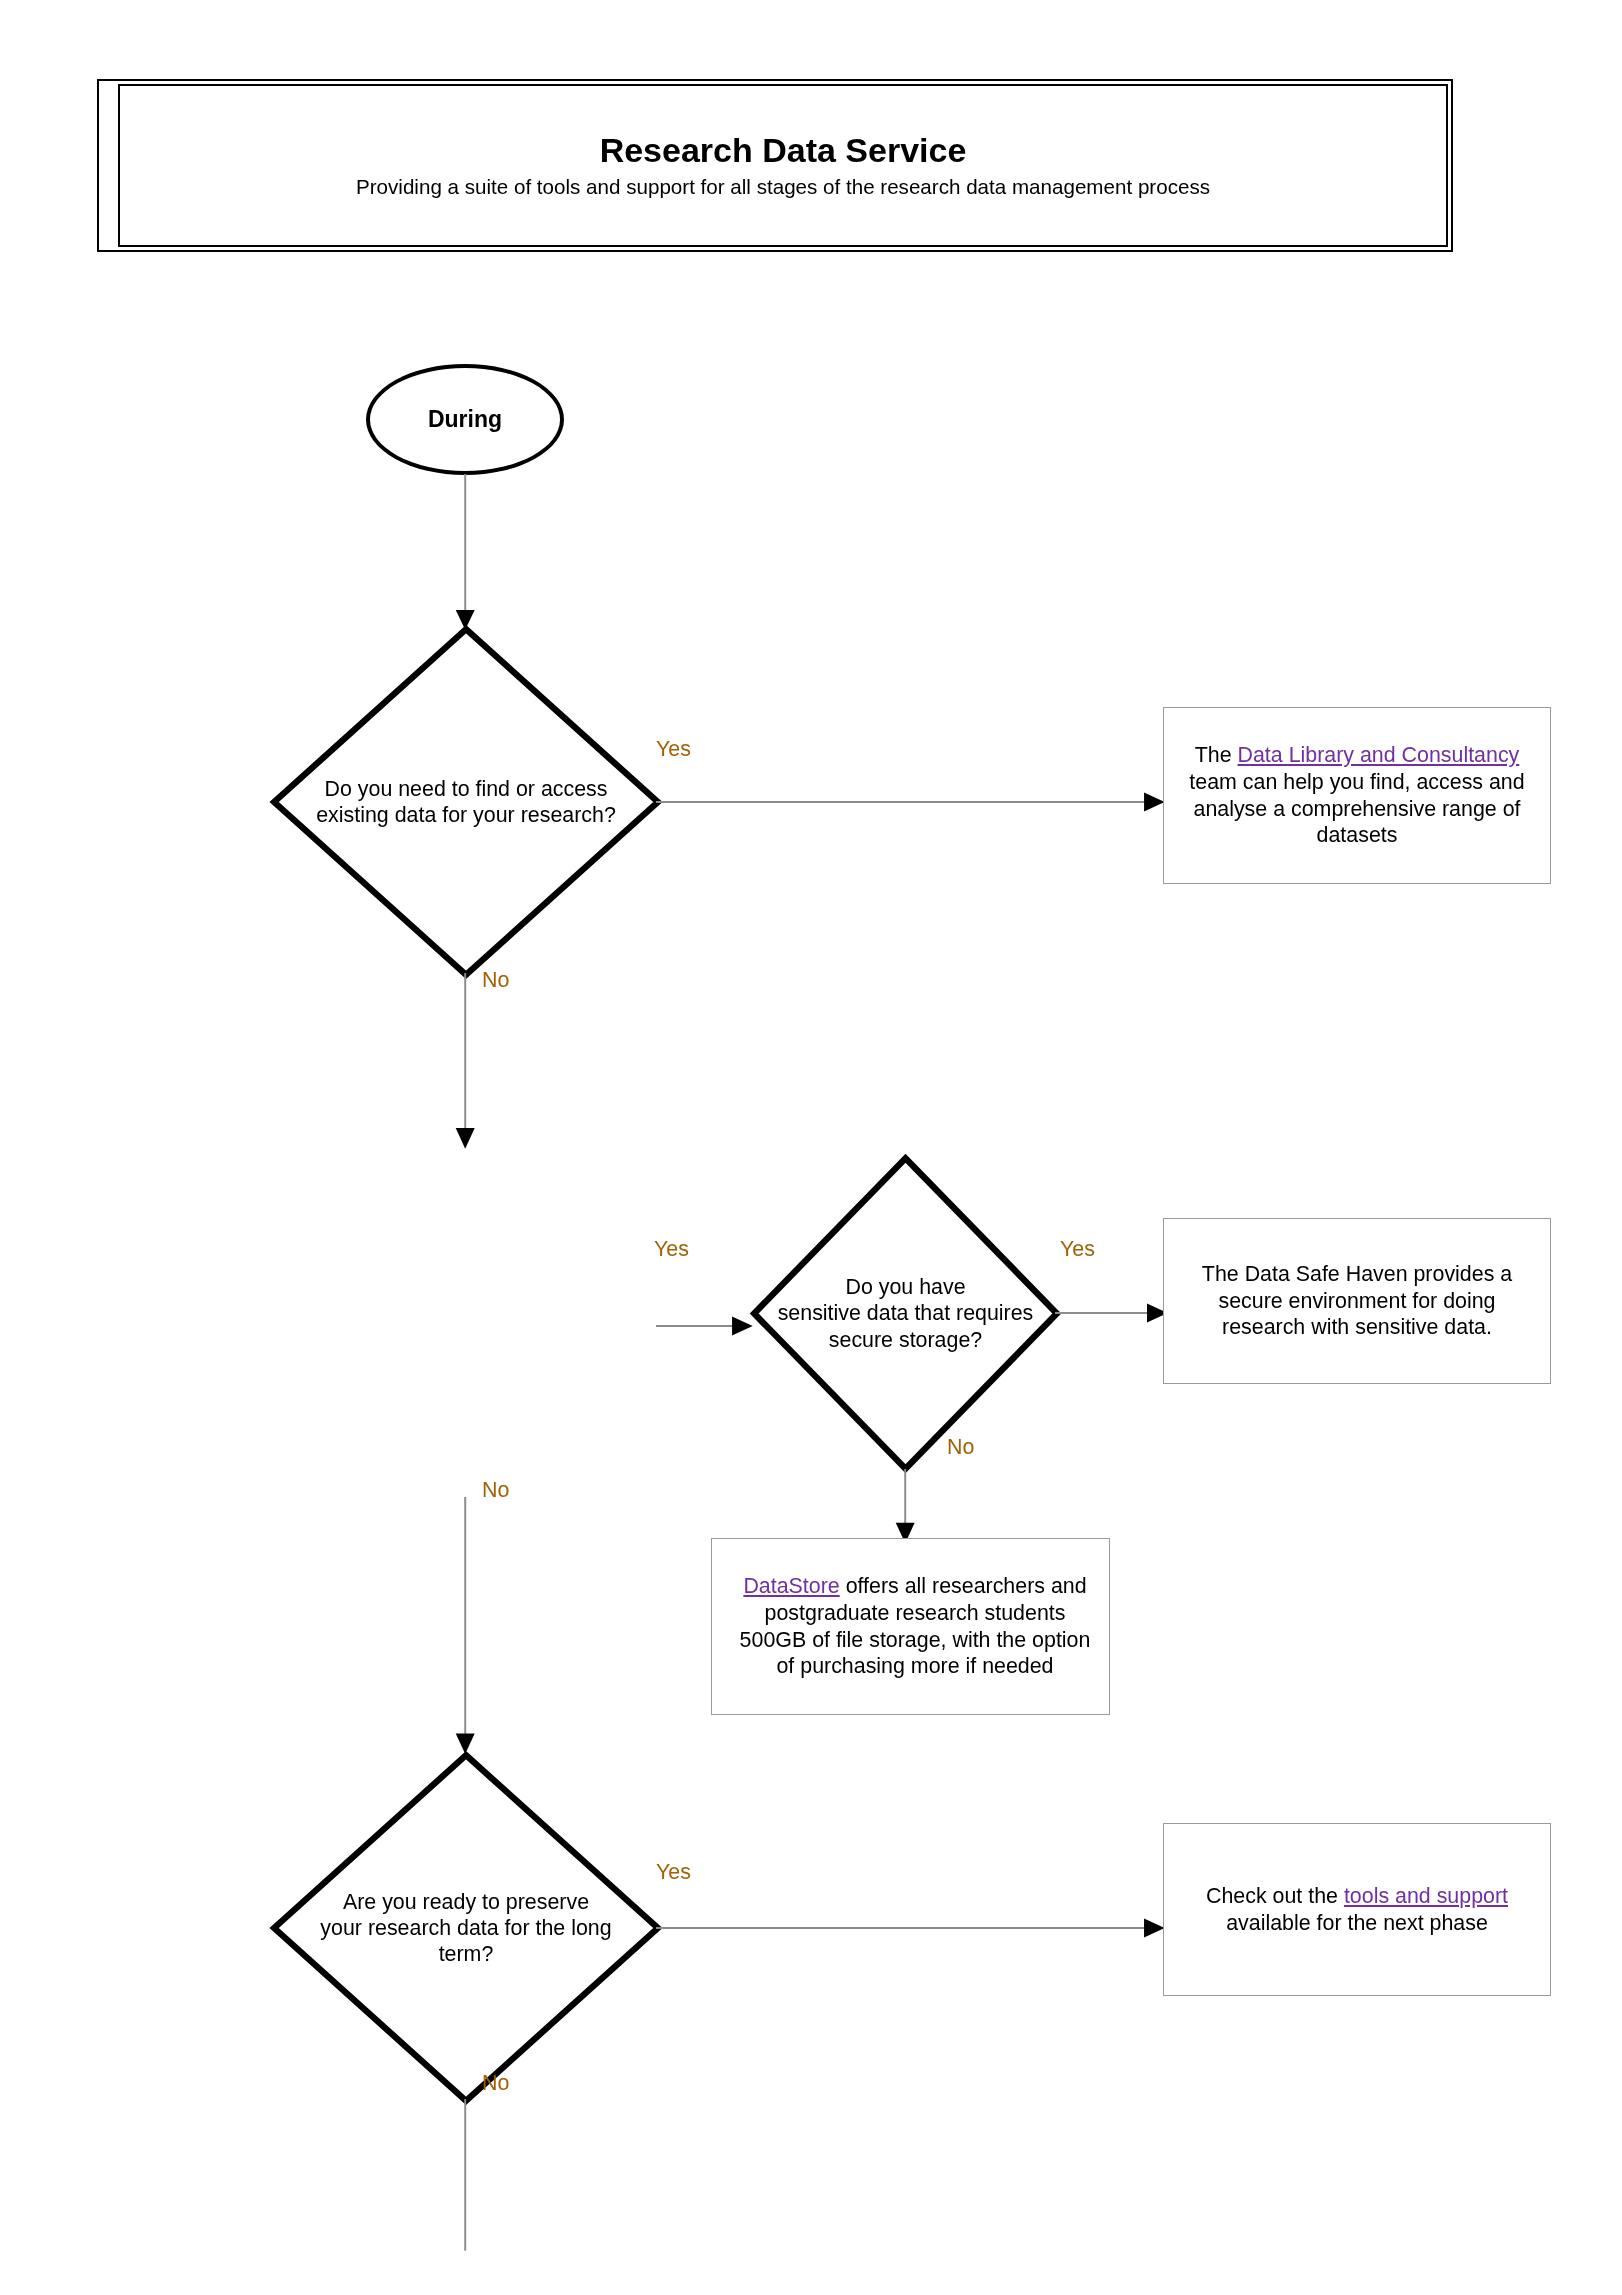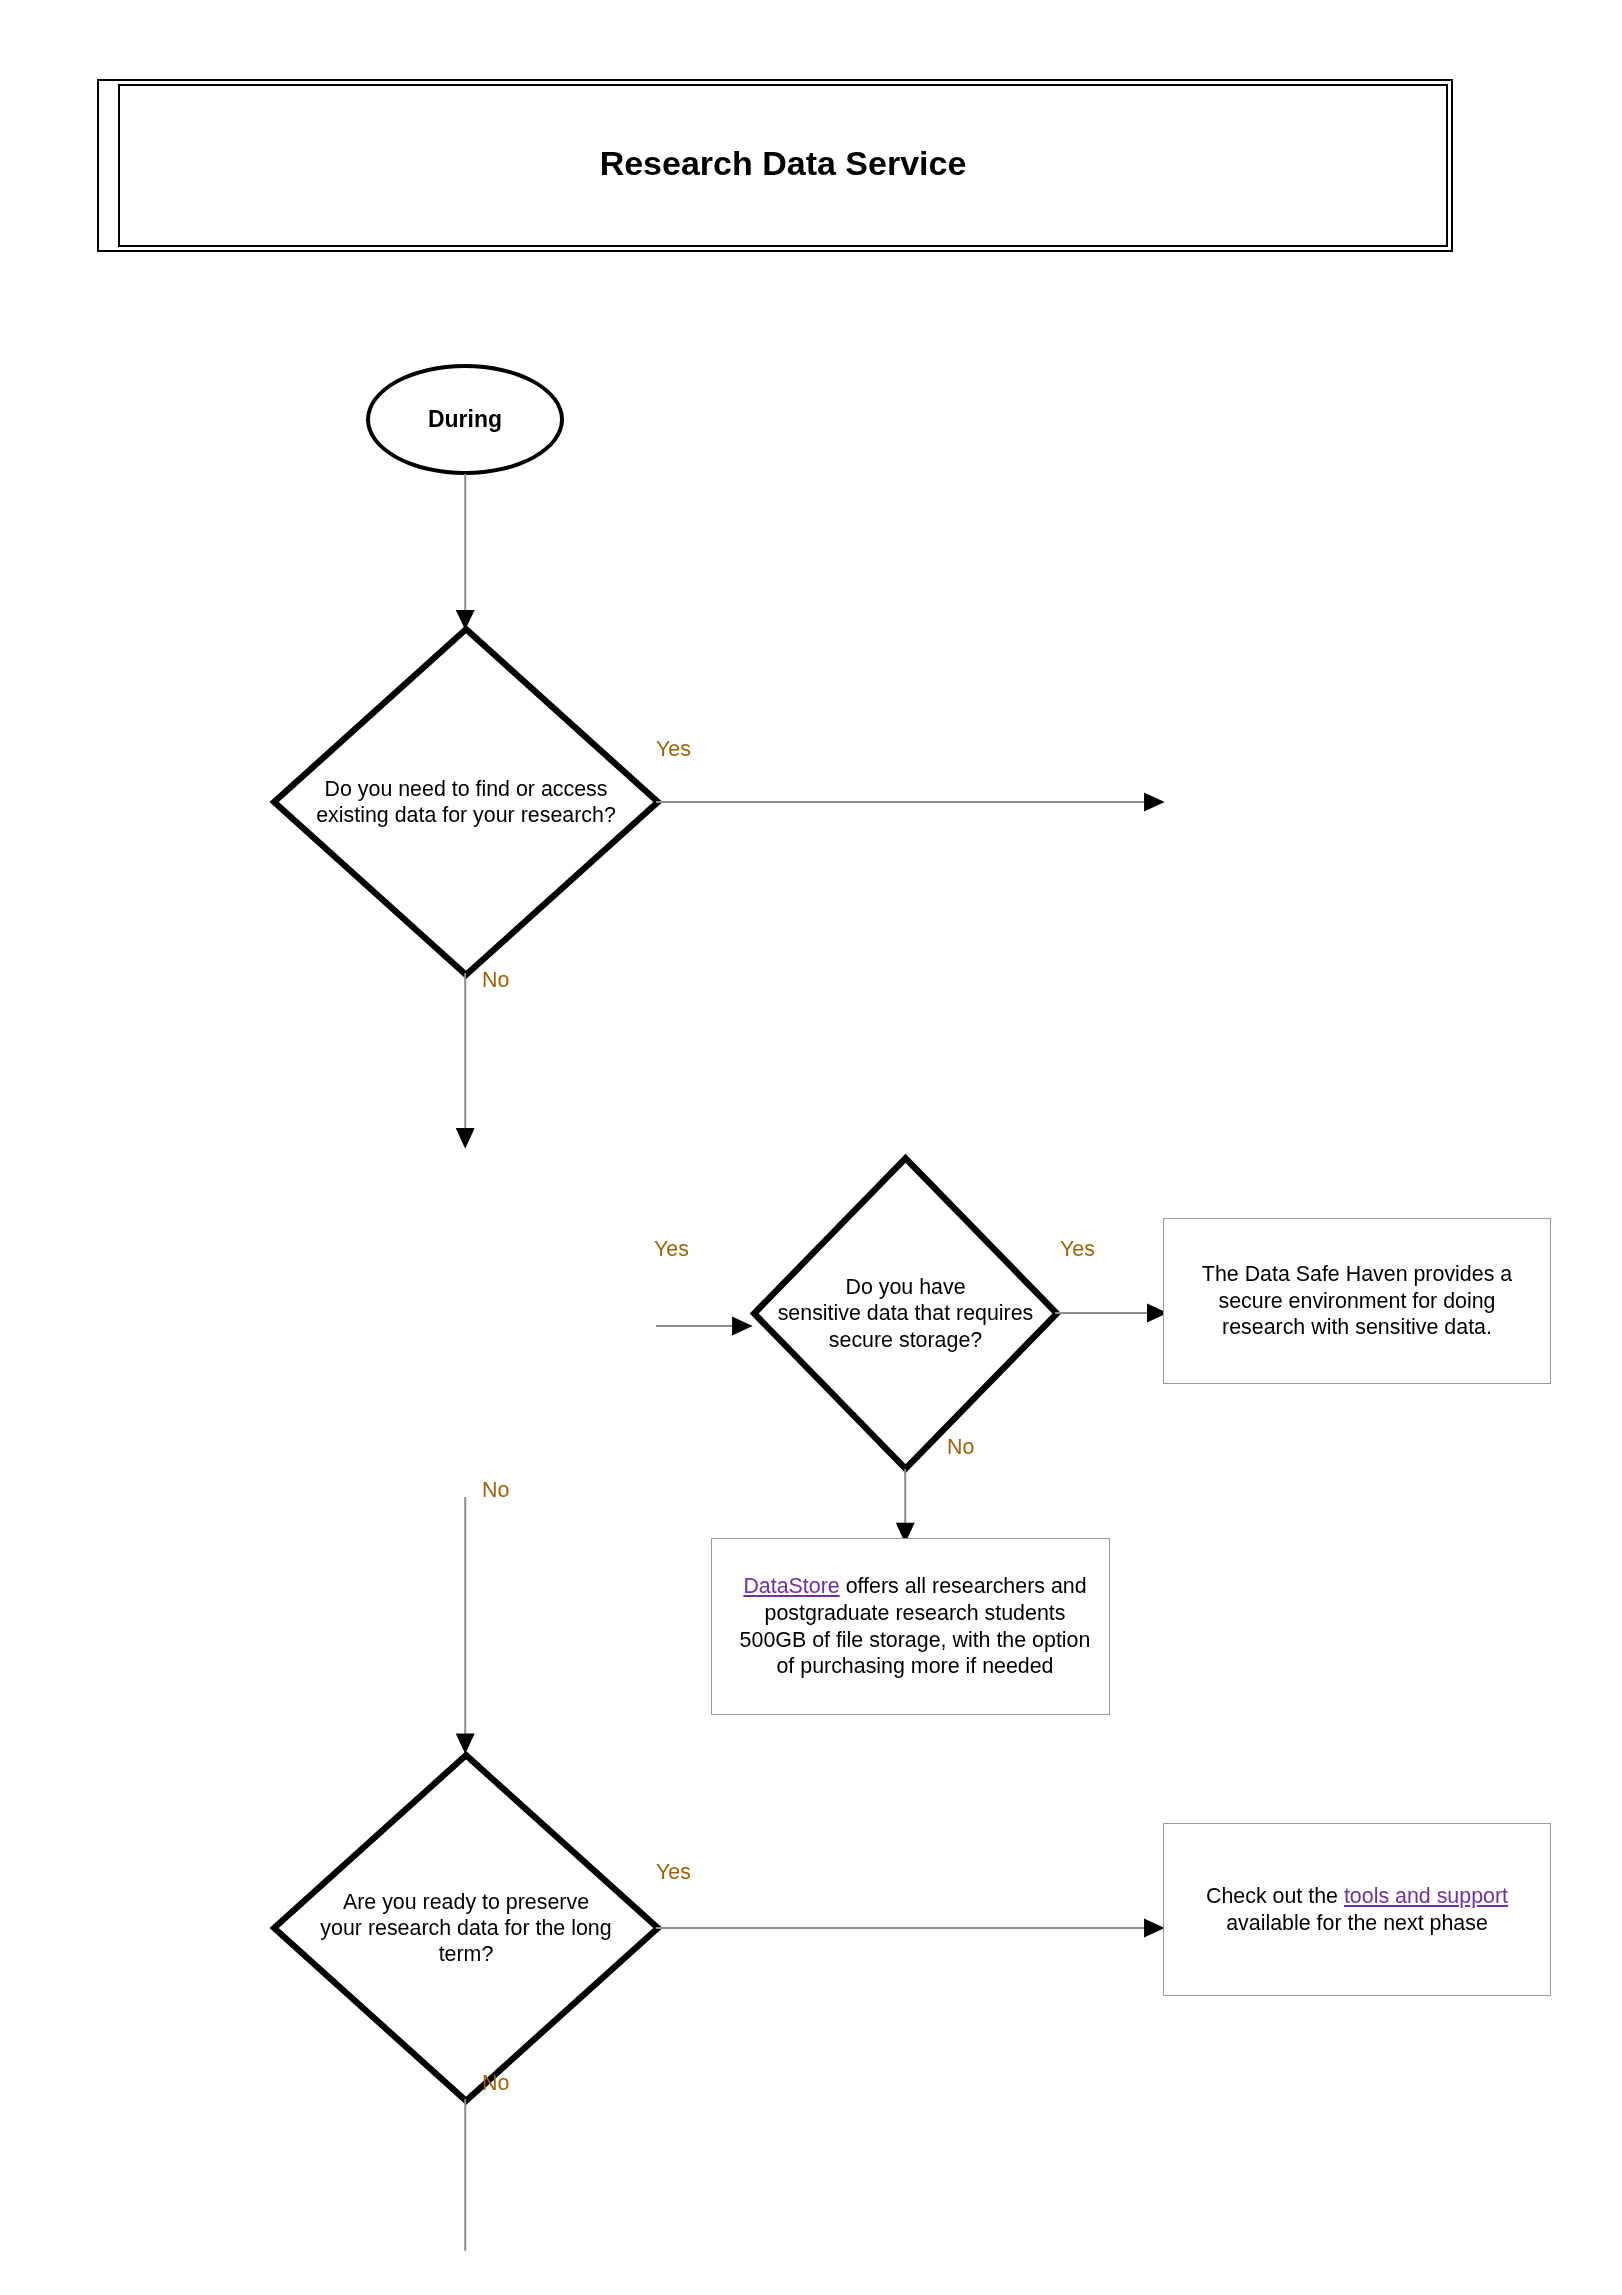--- a/index.html
+++ b/index.html
@@ -149,20 +149,21 @@
   }
 </style>
 </head>
 <body>
 
 <div id="page">
 
   <div class="header-banner">
     <div class="header-banner-inner">
       <div class="header-title">Research Data Service</div>
+      <div class="header-subtitle">Providing a suite of tools and support for all stages of the research data management process</div>
     </div>
   </div>
 
   <div class="terminator" style="left:366px; top:364px; width:198px; height:111px;">
     <span class="terminator-label">During</span>
   </div>
 
   <svg class="conn" style="left:450px; top:474px; width:32px; height:158px;" width="32" height="158" viewBox="0 0 40 200">
     <line x1="19" y1="0" x2="19" y2="182"></line>
     <polygon class="head" points="19,197 7,172 31,172"></polygon>
@@ -185,20 +186,25 @@
     <polygon class="head" points="642,20 616,8 616,32"></polygon>
   </svg>
   <div class="edge-label" style="left:656px; top:737px;">Yes</div>
 
   <svg class="conn" style="left:450px; top:973px; width:32px; height:178px;" width="32" height="178" viewBox="0 0 40 225">
     <line x1="19" y1="0" x2="19" y2="205"></line>
     <polygon class="head" points="19,222 7,196 31,196"></polygon>
   </svg>
   <div class="edge-label" style="left:482px; top:968px;">No</div>
 
+  <div class="note-box" style="left:1163px; top:707px; width:388px; height:177px;">
+    <div class="note-box-inner">
+      <span>The </span><a class="lnk">Data Library and Consultancy</a><span> team can help you find, access and analyse a comprehensive range of datasets</span>
+    </div>
+  </div>
 
 
   <svg class="conn" style="left:656px; top:1310px; width:103px; height:32px;" width="103" height="32" viewBox="0 0 130 40">
     <line x1="0" y1="20" x2="105" y2="20"></line>
     <polygon class="head" points="122,20 96,8 96,32"></polygon>
   </svg>
   <div class="edge-label" style="left:654px; top:1237px;">Yes</div>
 
   <svg class="conn" style="left:450px; top:1497px; width:32px; height:261px;" width="32" height="261" viewBox="0 0 40 330">
     <line x1="19" y1="0" x2="19" y2="308"></line>

